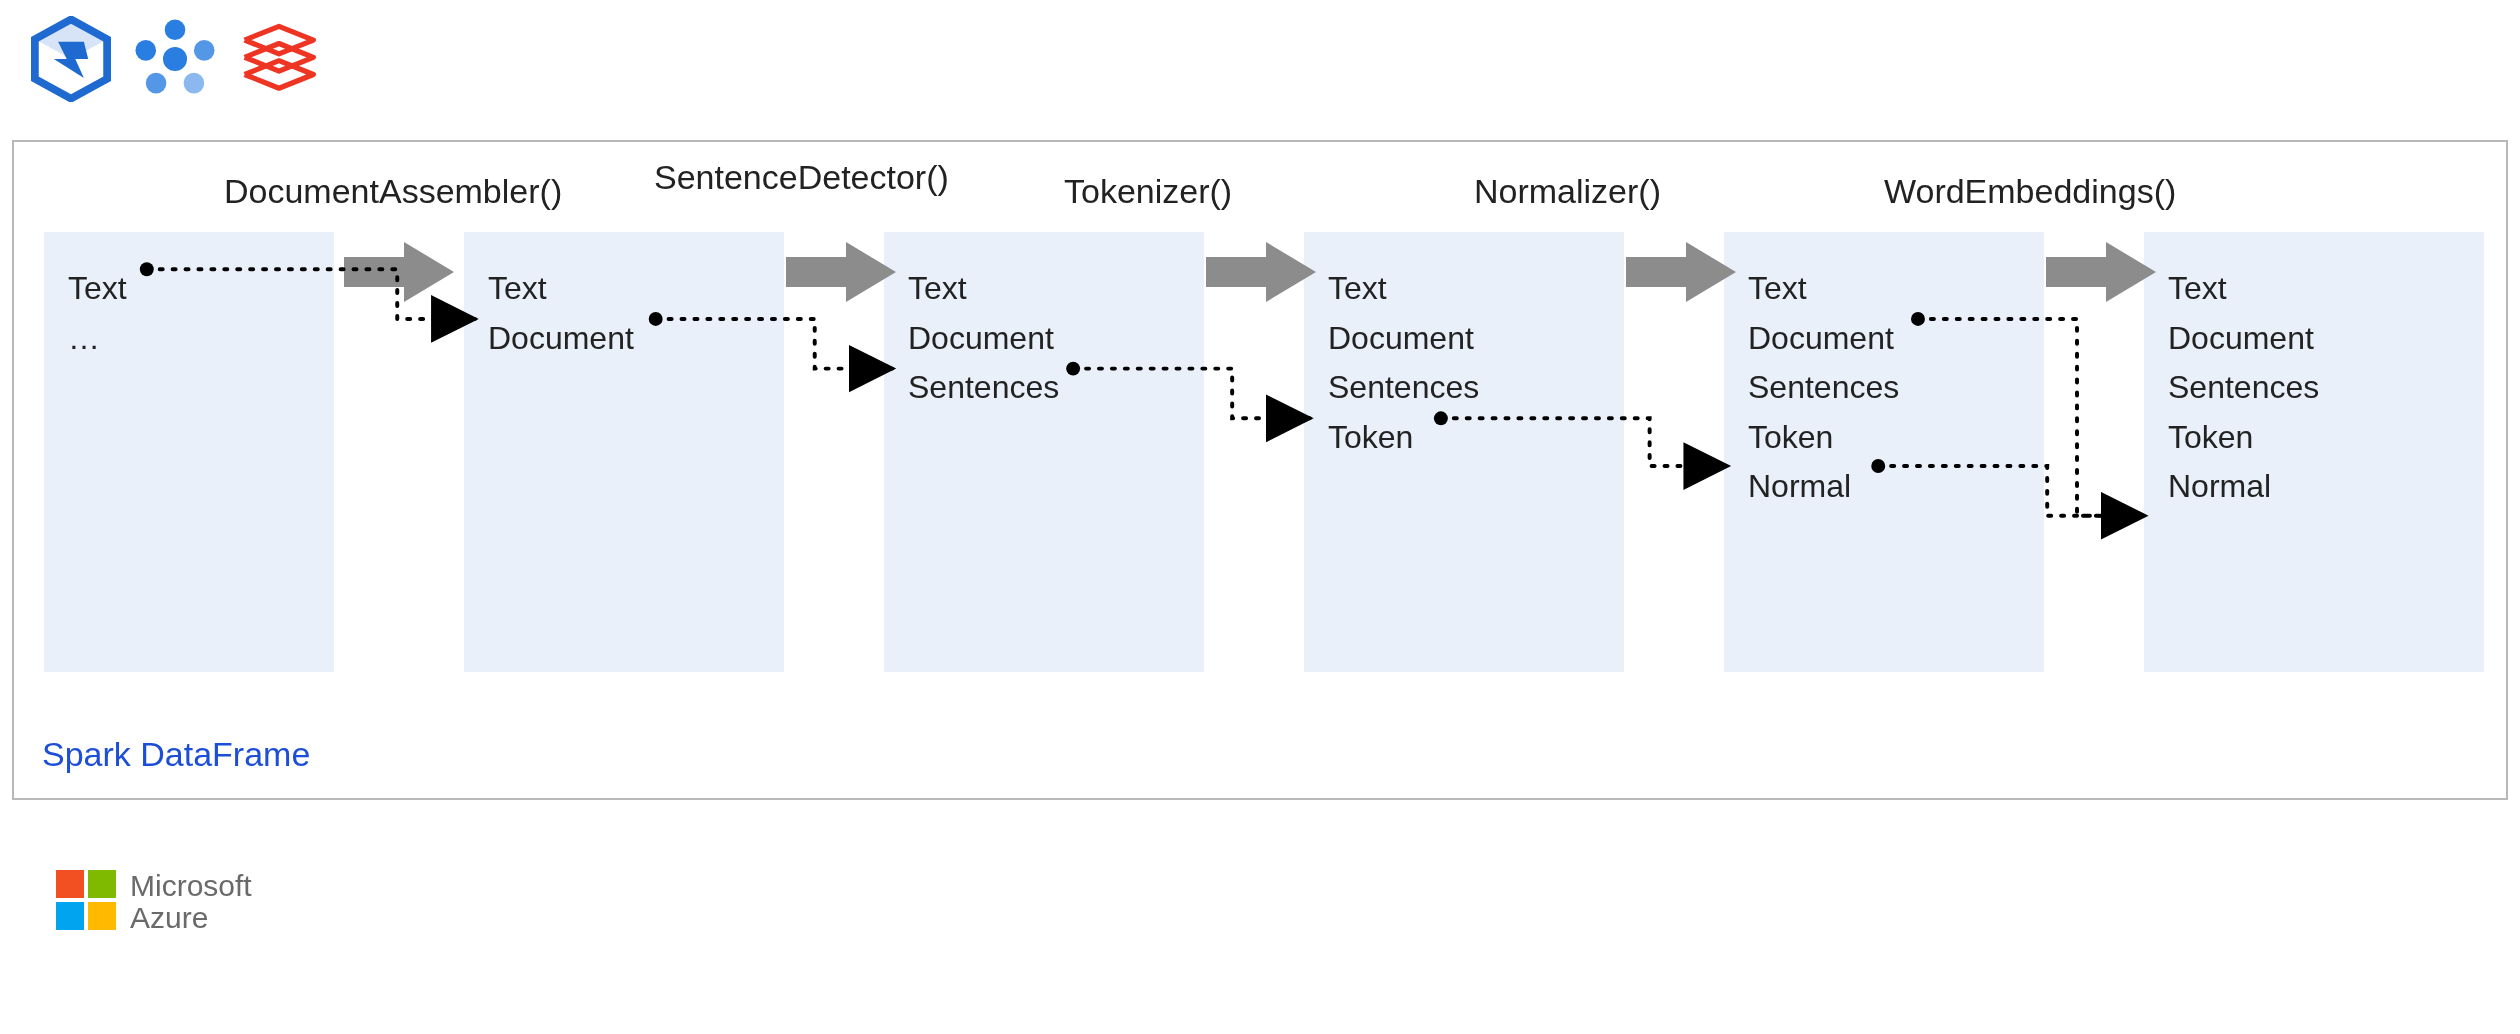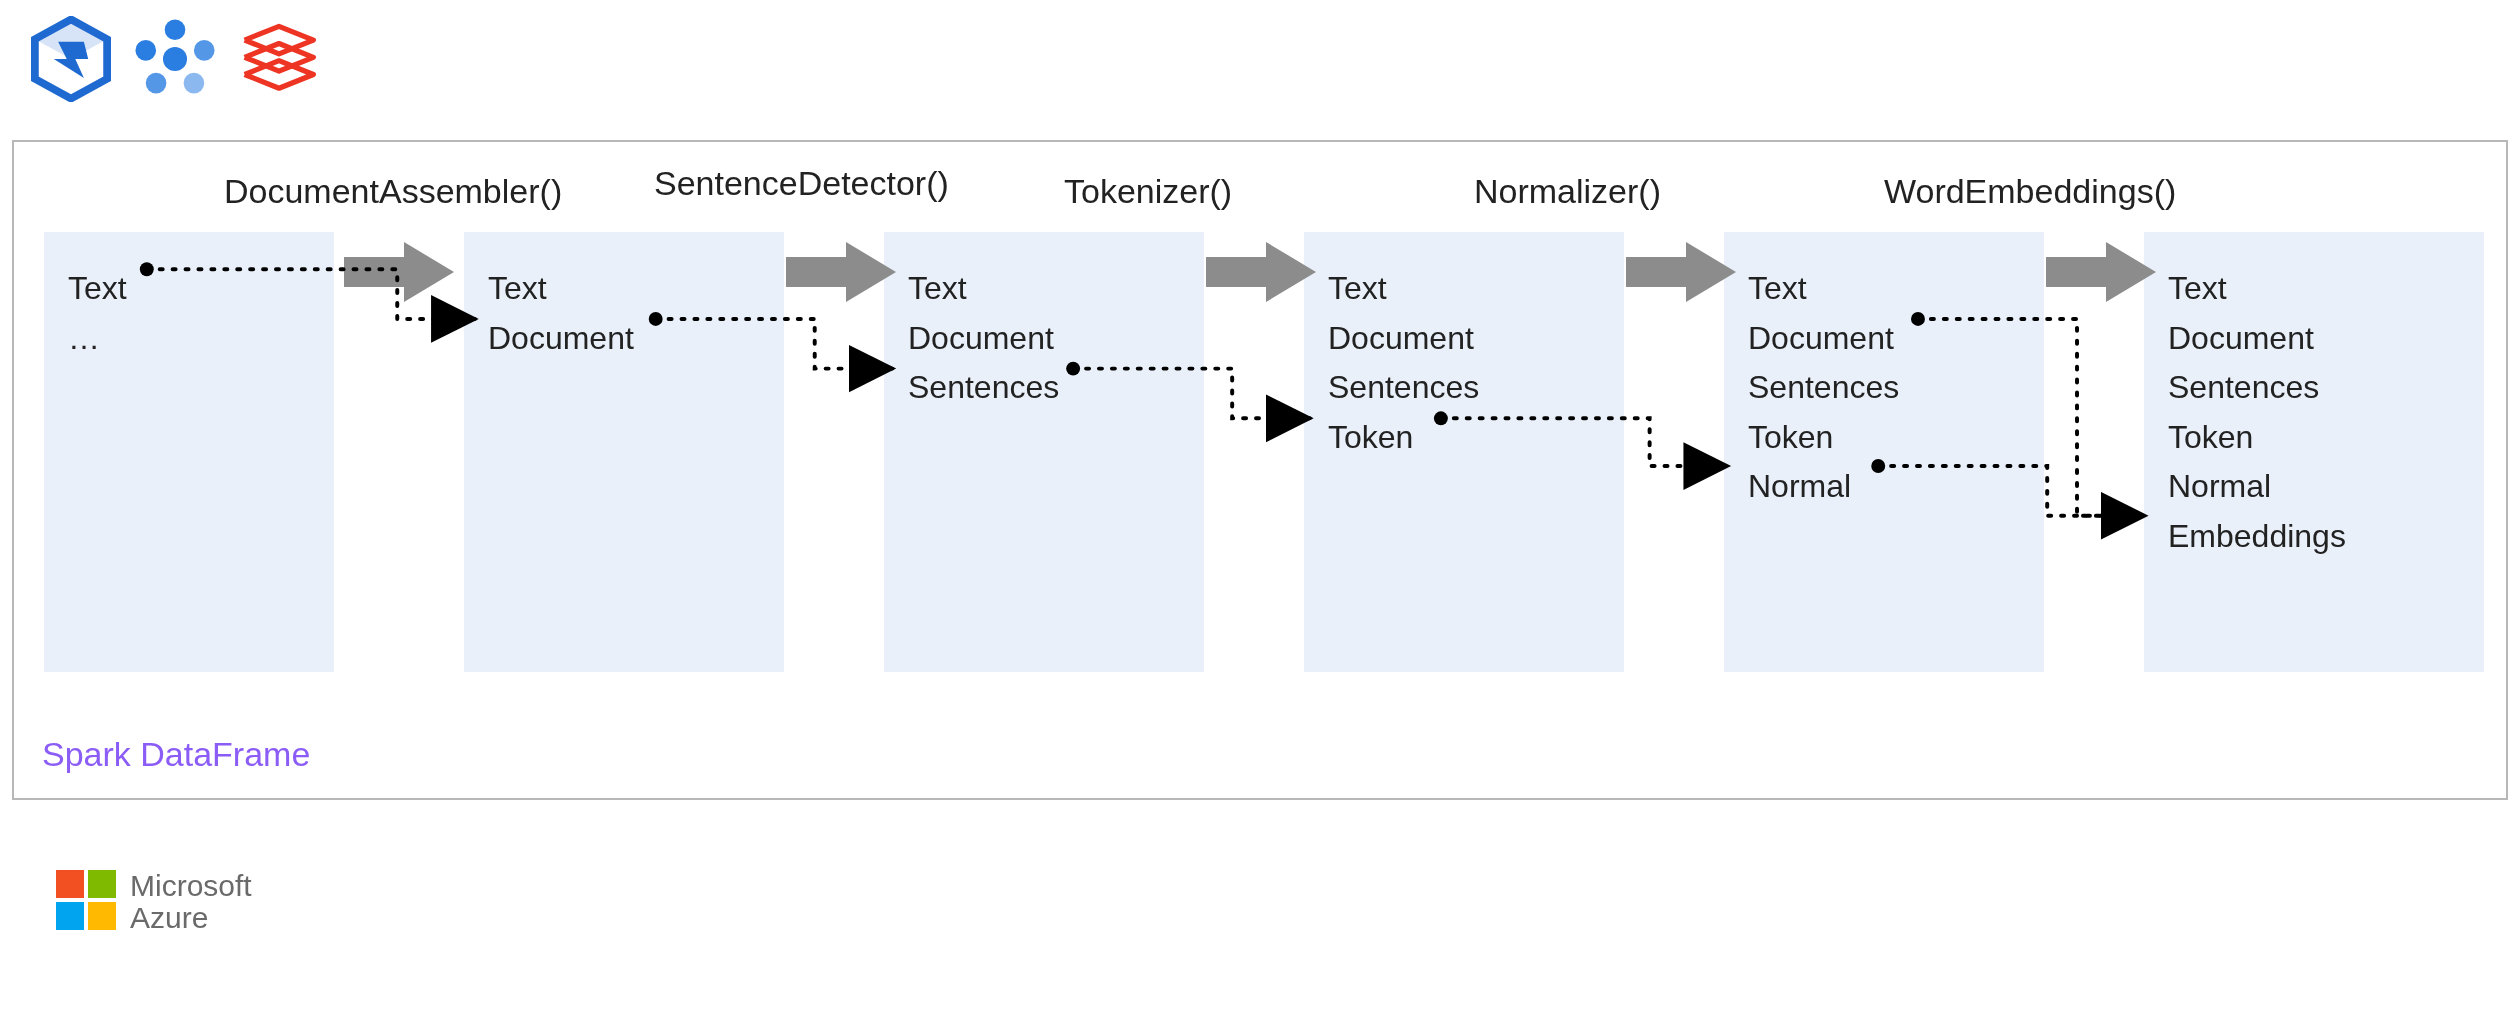--- a/index.html
+++ b/index.html
@@ -27,30 +27,30 @@
     width: 2496px;
     height: 660px;
     border: 2px solid #b8b8b8;
     background: #fff;
   }
   .frame-label {
     position: absolute;
     left: 28px;
     bottom: 24px;
     font-size: 34px;
-    color: #8b5cf6;
+    color: #1d4ed8;
   }
   .stage-title {
     position: absolute;
     font-size: 34px;
     color: #222;
     white-space: nowrap;
   }
   .t1 { left: 210px;  top: 30px; }
-  .t2 { left: 640px;  top: 22px; }
+  .t2 { left: 640px;  top: 16px; }
   .t3 { left: 1050px; top: 30px; }
   .t4 { left: 1460px; top: 30px; text-align: center; }
   .t5 { left: 1870px; top: 30px; }
   .col {
     position: absolute;
     top: 90px;
     width: 320px;
     height: 440px;
     background: #e9f0f9;
     padding: 32px 24px;
@@ -167,21 +167,20 @@
     <div class="col-item">Sentences</div>
     <div class="col-item">Token</div>
     <div class="col-item">Normal</div>
   </div>
   <div class="col c5">
     <div class="col-item">Text</div>
     <div class="col-item">Document</div>
     <div class="col-item">Sentences</div>
     <div class="col-item">Token</div>
     <div class="col-item">Normal</div>
-    <div class="col-item">Embeddings</div>
   </div>
 
   <div class="arrow a1">
     <svg width="110" height="60" viewBox="0 0 110 60">
         <polygon points="0,15 60,15 60,0 110,30 60,60 60,45 0,45" fill="#8c8c8c"></polygon>
       </svg>
   </div>
   <div class="arrow a2">
     <svg width="110" height="60" viewBox="0 0 110 60">
         <polygon points="0,15 60,15 60,0 110,30 60,60 60,45 0,45" fill="#8c8c8c"></polygon>

